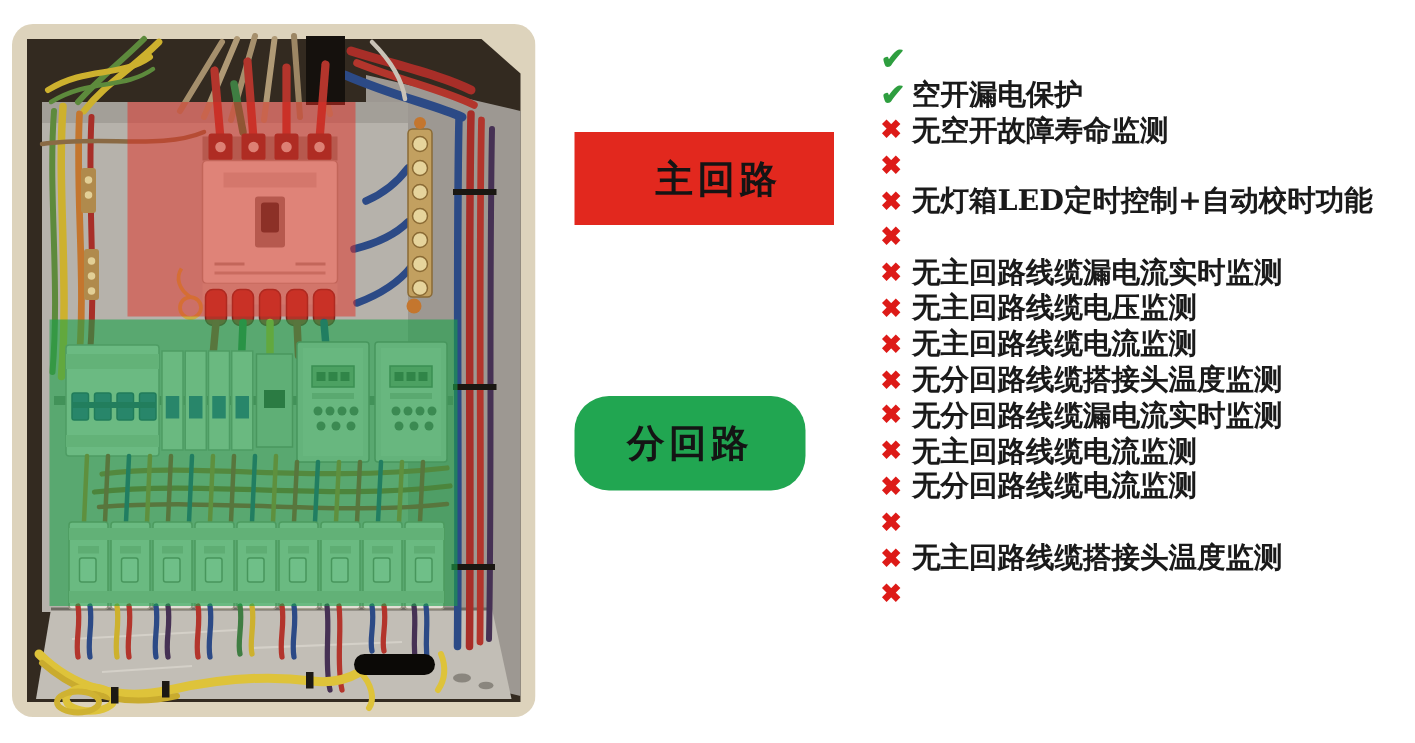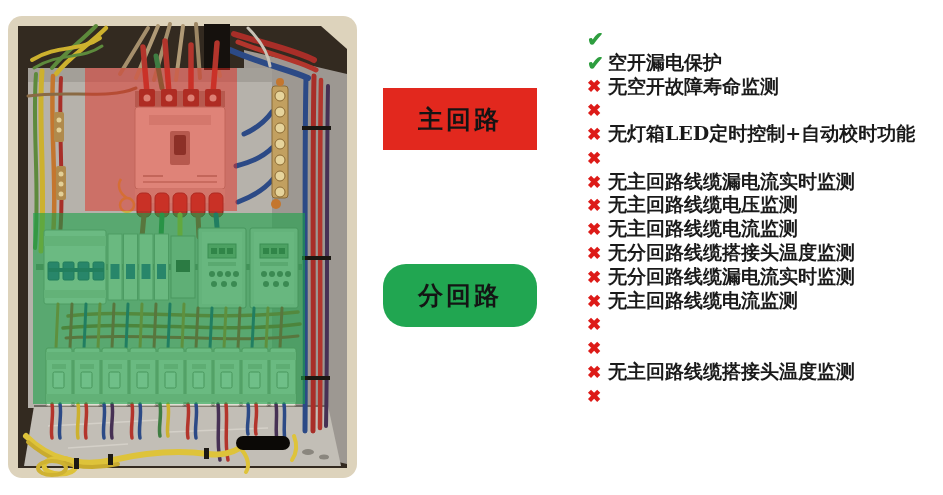--- a/index.html
+++ b/index.html
@@ -11,21 +11,21 @@
   .photo{position:absolute;left:8px;top:16px;width:349px;height:462px;}
   .photo svg{position:absolute;left:0;top:0;}
   .overlay{position:absolute;}
   .overlay.main{left:77px;top:52px;width:152px;height:143px;background:var(--main-overlay);}
   .overlay.branch{left:25px;top:197px;width:272px;height:191px;background:var(--branch-overlay);}
   
   .label-box{
     position:absolute;display:flex;align-items:center;justify-content:center;
     font-size:25px;font-weight:bold;color:var(--label-text);letter-spacing:3px;
   }
-  .label-box.main{left:383px;top:88px;width:154px;height:62px;background:var(--main-label-bg);}
+  .label-box.main{left:383px;top:88px;width:154px;height:62px;background:var(--main-label-bg);padding-left:19px;}
   .label-box.branch{left:383px;top:264px;width:154px;height:63px;background:var(--branch-label-bg);border-radius:23px;}
   
   .checklist{
     position:absolute;left:587px;top:27px;width:348px;margin:0;padding:0;list-style:none;
   }
   .check-item{
     display:flex;align-items:center;height:23.8px;
     font-size:19px;font-weight:bold;color:var(--list-text);white-space:nowrap;
   }
   .mark{width:21px;flex:0 0 21px;text-align:left;font-weight:bold;}
@@ -362,20 +362,21 @@
       <li class="check-item">
         <span class="mark cross">✖</span>
         <span>无分回路线缆漏电流实时监测</span>
       </li>
       <li class="check-item">
         <span class="mark cross">✖</span>
         <span>无主回路线缆电流监测</span>
       </li>
       <li class="check-item">
         <span class="mark cross">✖</span>
+        <span>无分回路线缆电流监测</span>
       </li>
       <li class="check-item">
         <span class="mark cross">✖</span>
       </li>
       <li class="check-item">
         <span class="mark cross">✖</span>
         <span>无主回路线缆搭接头温度监测</span>
       </li>
       <li class="check-item">
         <span class="mark cross">✖</span>

